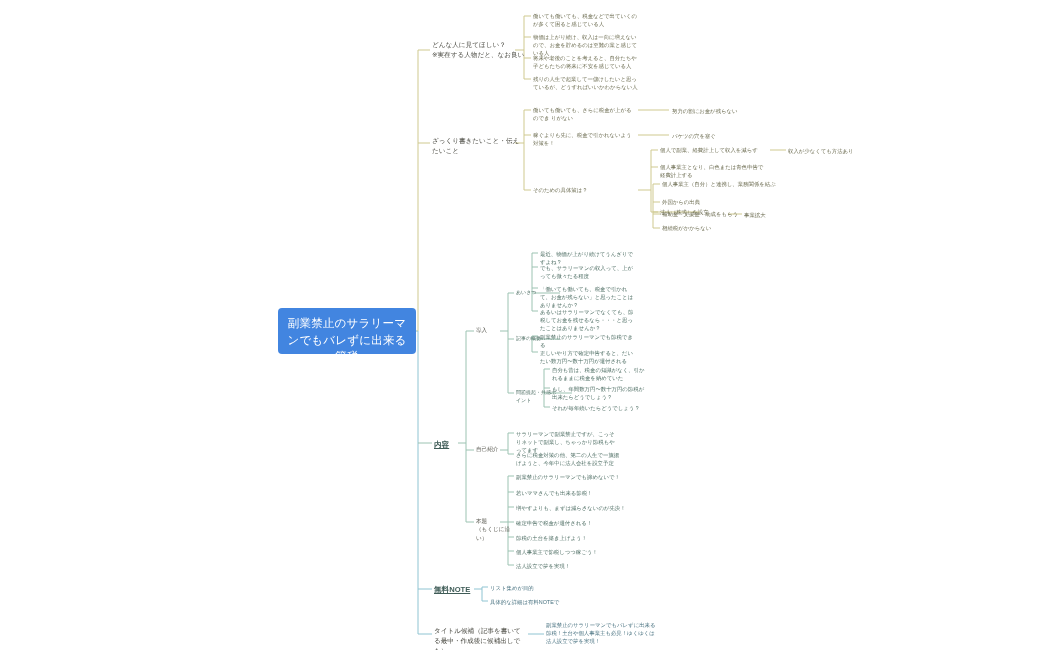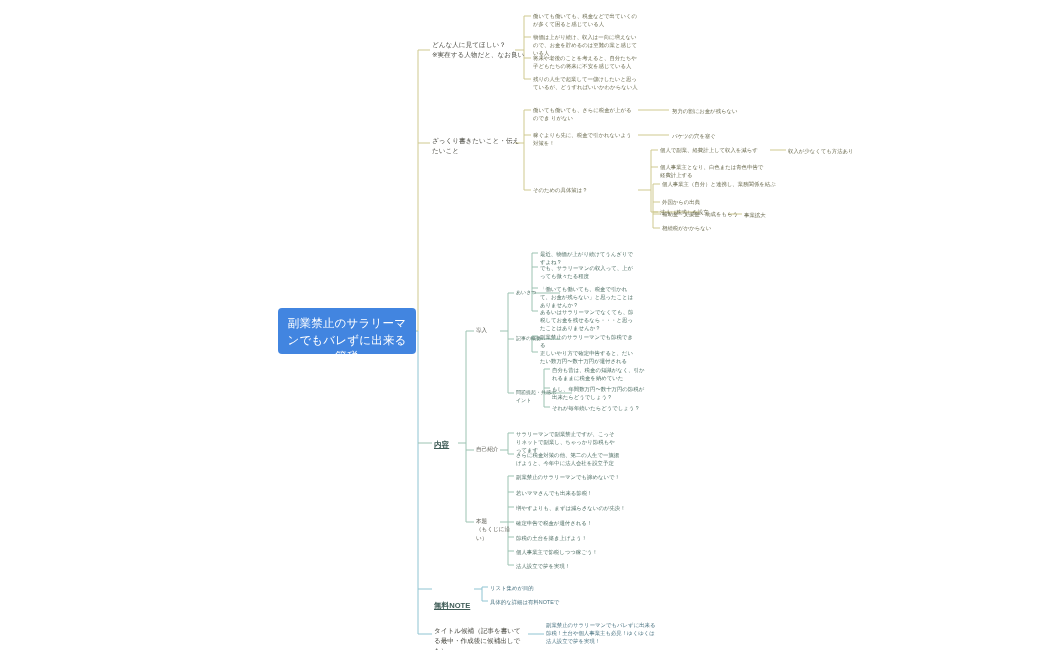--- a/index.html
+++ b/index.html
@@ -171,19 +171,19 @@
       <div class="node tx sage" style="left: 552px; top: 404px; width: 96px;">それが毎年続いたらどうでしょう？</div>
       <div class="node tx sage" style="left: 516px; top: 430px; width: 104px;">サラリーマンで副業禁止ですが、こっそりネットで副業し、ちゃっかり節税もやってます</div>
       <div class="node tx sage" style="left: 516px; top: 451px; width: 104px;">さらに税金対策の他、第二の人生で一旗揚げようと、今年中に法人会社を設立予定</div>
       <div class="node tx sage" style="left: 516px; top: 473px; width: 110px;">副業禁止のサラリーマンでも諦めないで！</div>
       <div class="node tx sage" style="left: 516px; top: 489px; width: 110px;">若いママさんでも出来る節税！</div>
       <div class="node tx sage" style="left: 516px; top: 504px; width: 110px;">増やすよりも、まずは減らさないのが先決！</div>
       <div class="node tx sage" style="left: 516px; top: 519px; width: 110px;">確定申告で税金が還付される！</div>
       <div class="node tx sage" style="left: 516px; top: 534px; width: 110px;">節税の土台を築き上げよう！</div>
       <div class="node tx sage" style="left: 516px; top: 548px; width: 110px;">個人事業主で節税しつつ稼ごう！</div>
       <div class="node tx sage" style="left: 516px; top: 562px; width: 110px;">法人設立で夢を実現！</div>
-      <div class="node tx l1b blue" style="left: 434px; top: 584px; width: 46px; margin-top: 16px;">無料NOTE</div>
+      <div class="node tx l1b blue" style="left: 434px; top: 584px; width: 46px;">無料NOTE</div>
       <div class="node tx blue" style="left: 490px; top: 584px; width: 90px;">リスト集めが目的</div>
       <div class="node tx blue" style="left: 490px; top: 598px; width: 90px;">具体的な詳細は有料NOTEで</div>
       <div class="node tx l1 blue" style="left: 434px; top: 626px; width: 92px;">タイトル候補（記事を書いてる最中・作成後に候補出しでも）</div>
       <div class="node tx blue" style="left: 546px; top: 621px; width: 110px;">副業禁止のサラリーマンでもバレずに出来る節税！土台や個人事業主も必見！ゆくゆくは法人設立で夢を実現！</div>
     </div>
 </div>
 
 </body></html>

